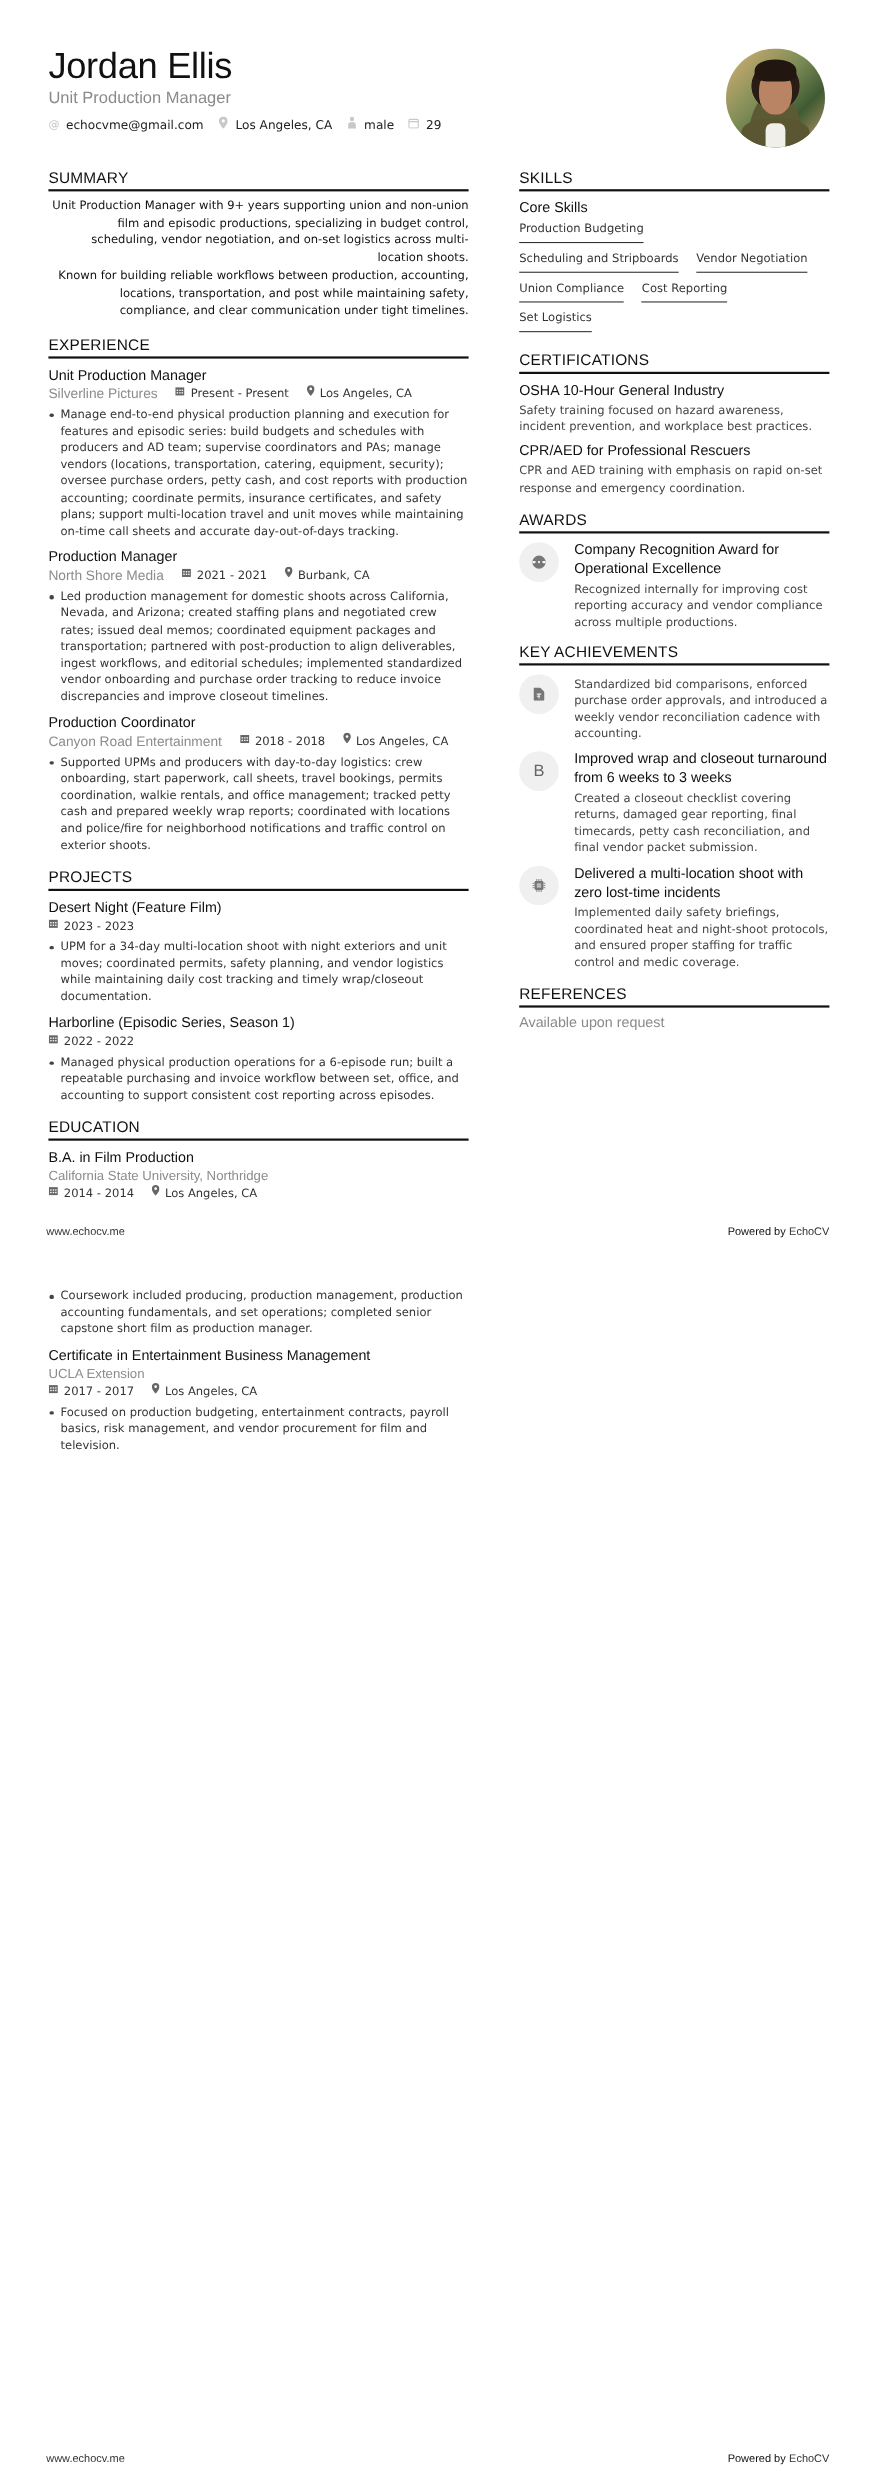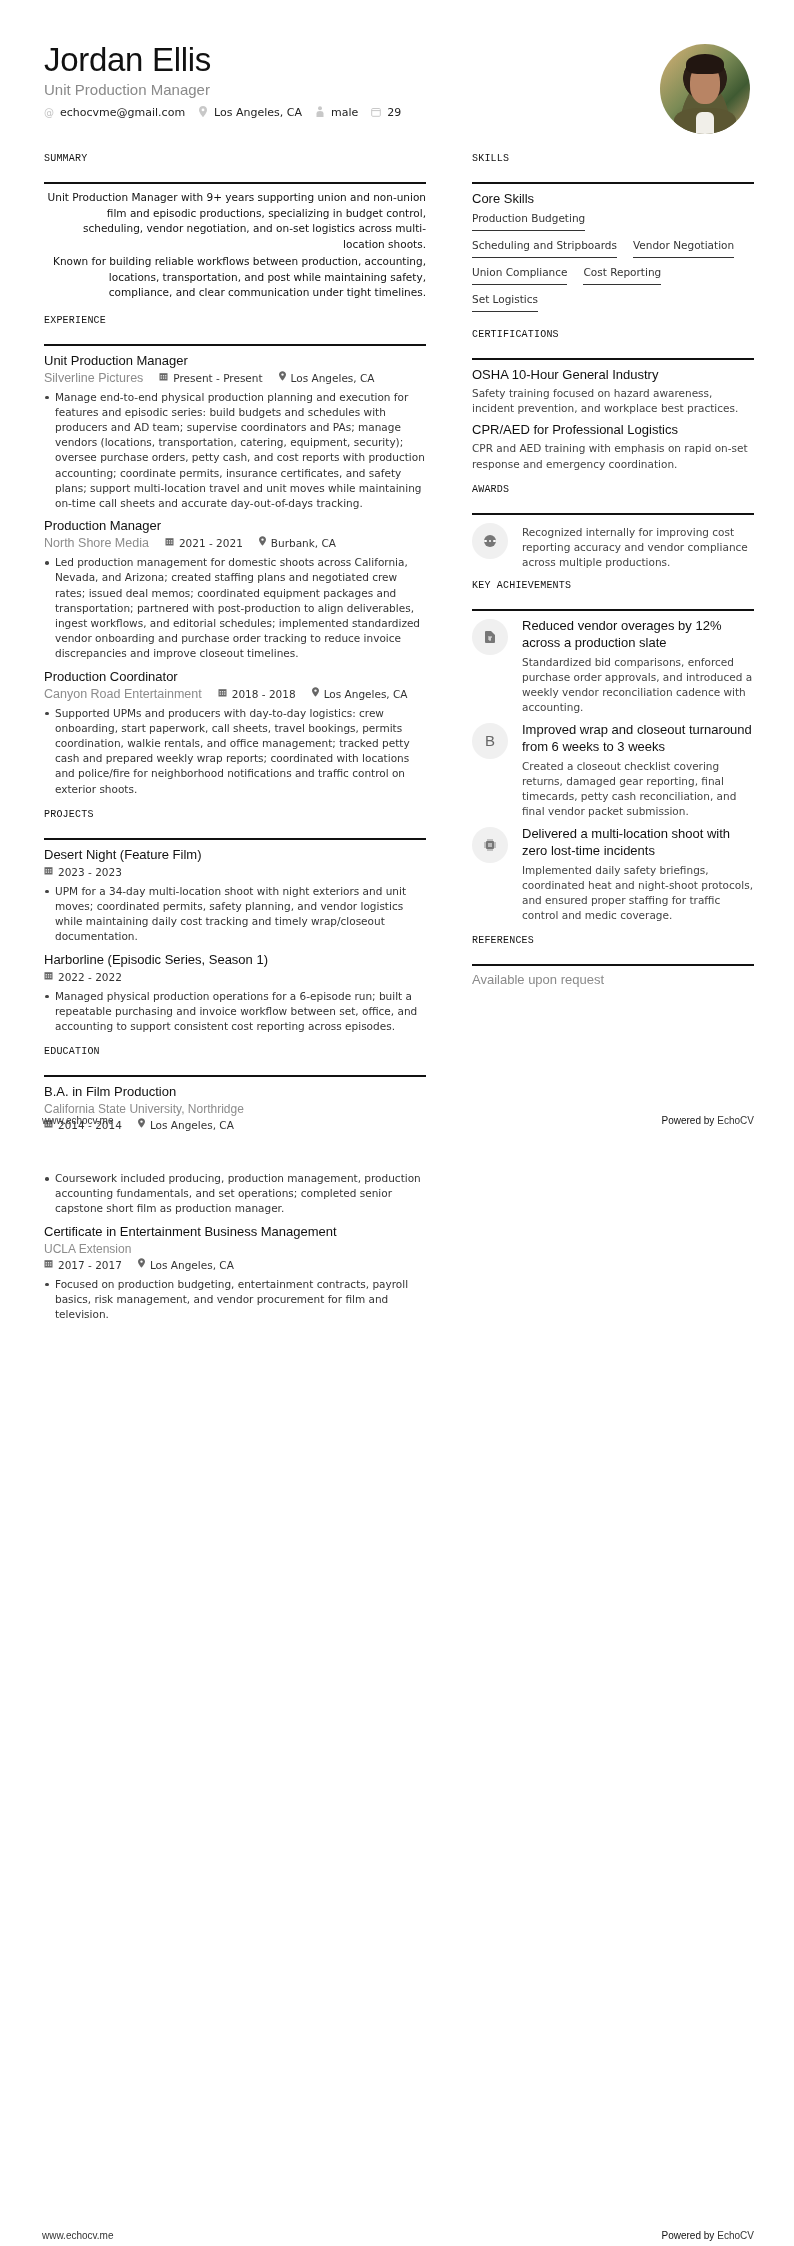--- a/index.html
+++ b/index.html
@@ -19,21 +19,21 @@
                 radial-gradient(ellipse at 50% 100%, #f2f0ec 0 14%, #5c5a35 15% 40%, transparent 41%),
                 linear-gradient(135deg, #d8b276 0%, #7a8a55 45%, #3f5a32 70%, #c7a070 100%); }
   .avatar .face { position: absolute; left: 30px; top: 20px; width: 30px; height: 40px; border-radius: 45%; background: #b88464; }
   .avatar .hair { position: absolute; left: 26px; top: 10px; width: 38px; height: 20px; border-radius: 50% 50% 30% 30%; background: #221611; }
   .avatar .shirt { position: absolute; left: 14px; top: 64px; width: 62px; height: 30px; border-radius: 40% 40% 0 0; background: #5b5632; }
   .avatar .tee { position: absolute; left: 36px; top: 68px; width: 18px; height: 24px; background: #f1efe9; border-radius: 6px 6px 0 0; }
 
   .col-left { position: absolute; left: 44px; width: 382px; }
   .col-right { position: absolute; left: 472px; width: 282px; }
 
-  .sec-head { font-family: Liberation Mono, monospace; font-size: 10px; color: #111; letter-spacing: 0.2px; padding-bottom: 18px; border-bottom: 2px solid #111; margin-bottom: 6px; }
+  .sec-head { font-family: Liberation Sans, sans-serif; font-size: 14px; color: #111; letter-spacing: 0.2px; padding-bottom: 3px; border-bottom: 2px solid #111; margin-bottom: 6px; }
   .para { font-size: 10.5px; line-height: 15.5px; color: #111; text-align: right; }
   .para + .para { margin-top: 2px; }
 
   .entry-title { font-family: "Liberation Sans", sans-serif; font-size: 13px; color: #111; line-height: 18px; }
   .entry-meta { display: flex; align-items: center; line-height: 17px; }
   .entry-org { font-family: "Liberation Sans", sans-serif; font-size: 12.5px; color: #8c8c8c; margin-right: 16px; }
   .meta-item { display: flex; align-items: center; font-size: 10.5px; color: #333; margin-right: 16px; }
   .meta-item .ic { font-size: 9px; color: #666; margin-right: 5px; }
   .org-sub { font-family: "Liberation Sans", sans-serif; font-size: 12px; color: #8c8c8c; line-height: 16px; }
   ul.bullets { list-style: none; margin-top: 3px; }
@@ -309,54 +309,54 @@
         <span class="skill-tag">Union Compliance</span>
         <span class="skill-tag">Cost Reporting</span>
         <span class="skill-tag">Set Logistics</span>
       </div>
     </section>
 
     <section style="margin-bottom:12px;">
       <div class="sec-head">CERTIFICATIONS</div>
       <div class="cert-title">OSHA 10-Hour General Industry</div>
       <div class="cert-desc">Safety training focused on hazard awareness, incident prevention, and workplace best practices.</div>
-      <div class="cert-title">CPR/AED for Professional Logistics</div>
+      <div class="cert-title">CPR/AED for Professional Rescuers</div>
       <div class="cert-desc">CPR and AED training with emphasis on rapid on-set response and emergency coordination.</div>
     </section>
 
     <section style="margin-bottom:10px;">
       <div class="sec-head">AWARDS</div>
       <div class="icon-entry">
         <div class="icon-circle">
           <div class="dot-bg">
               <div class="dots">
                 <span></span>
                 <span></span>
                 <span></span>
               </div>
             </div>
         </div>
         <div class="icon-body">
+          <div class="icon-title">Company Recognition Award for Operational Excellence</div>
           <div class="icon-desc">Recognized internally for improving cost reporting accuracy and vendor compliance across multiple productions.</div>
         </div>
       </div>
     </section>
 
     <section style="margin-bottom:12px;">
       <div class="sec-head">KEY ACHIEVEMENTS</div>
 
       <div class="icon-entry">
         <div class="icon-circle">
           <svg width="10" height="12" viewBox="0 0 10 12">
               <path d="M0 1a1 1 0 011-1h5l4 4v7a1 1 0 01-1 1H1a1 1 0 01-1-1z" fill="#777"></path>
               <path d="M3 6h4M3 8h3M5 6v4" stroke="#f0f0f0" stroke-width="1"></path>
             </svg>
         </div>
         <div class="icon-body">
-          <div class="icon-title">Reduced vendor overages by 12% across a production slate</div>
           <div class="icon-desc">Standardized bid comparisons, enforced purchase order approvals, and introduced a weekly vendor reconciliation cadence with accounting.</div>
         </div>
       </div>
 
       <div class="icon-entry">
         <div class="icon-circle" style="font-family:'Liberation Sans',sans-serif;font-size:15px;color:#666;">
           <span>B</span>
         </div>
         <div class="icon-body">
           <div class="icon-title">Improved wrap and closeout turnaround from 6 weeks to 3 weeks</div>

